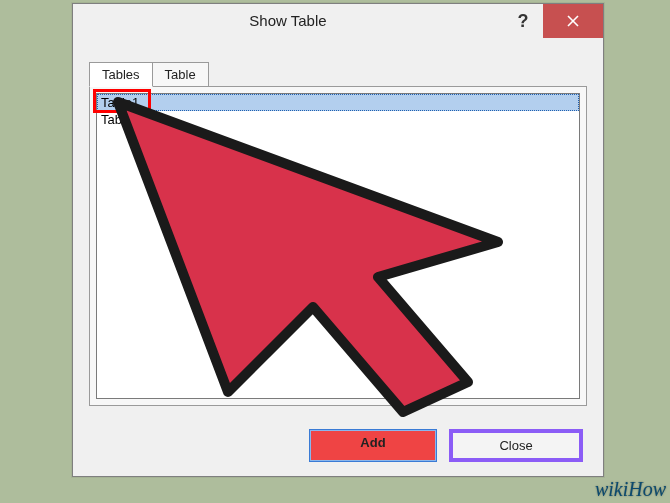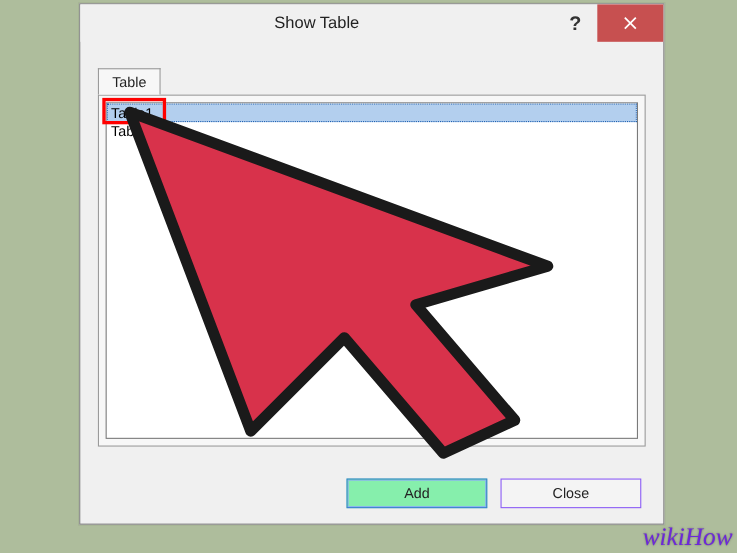--- a/index.html
+++ b/index.html
@@ -131,45 +131,46 @@
   .button-row {
     position: absolute;
     right: 20px;
     bottom: 14px;
     display: flex;
     gap: 12px;
   }
   .btn {
     min-width: 90px;
     padding: 5px 18px;
-    border: 1px solid #8b5cf6;
+    border: 4px solid #8b5cf6;
     background: #f4f4f4;
     font-size: 13px;
     color: #222;
     cursor: pointer;
     text-align: center;
   }
   .btn.focus {
     border: 1px solid #3a7bd5;
     box-shadow: 0 0 0 1px #8ab6ec inset;
-    background: #86efac;
+    background: #ef4444;
+    font-weight: bold;
   }
   .big-arrow {
     position: absolute;
     z-index: 10;
     pointer-events: none;
   }
   .watermark {
     position: absolute;
     right: 4px;
     bottom: 2px;
-    color: #6d28d9;
+    color: #0c4a6e;
     font-family: Georgia, serif;
     font-style: italic;
-    font-size: 23px;
+    font-size: 20px;
     text-shadow: 0 0 2px rgba(0,0,0,0.4);
     z-index: 20;
   }
 </style>
 </head>
 <body>
 
 <div class="dialog">
 
   <div class="titlebar">
@@ -183,20 +184,23 @@
           <line x1="2" y1="2" x2="12" y2="12" stroke="#ffffff" stroke-width="1.6"></line>
           <line x1="12" y1="2" x2="2" y2="12" stroke="#ffffff" stroke-width="1.6"></line>
         </svg>
       </div>
     </div>
   </div>
 
   <div class="body">
 
     <div class="tabstrip">
+      <div class="tab active">
+        <span>Tables</span>
+      </div>
       <div class="tab">
         <span>Table</span>
       </div>
     </div>
 
     <div class="tabpanel">
       <div class="listbox">
         <div class="list-item selected">
           <span>Table1</span>
         </div>

